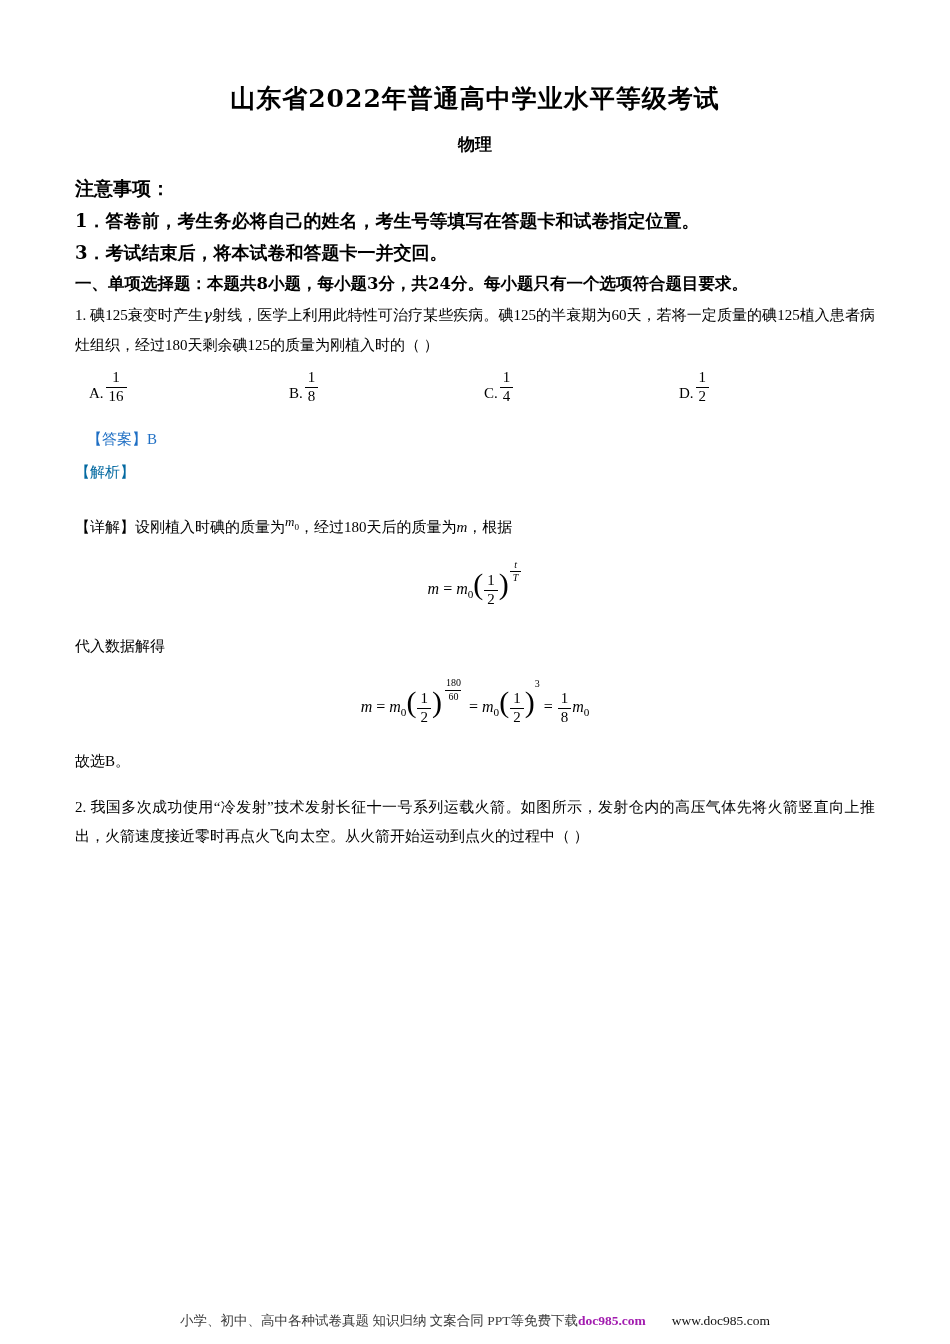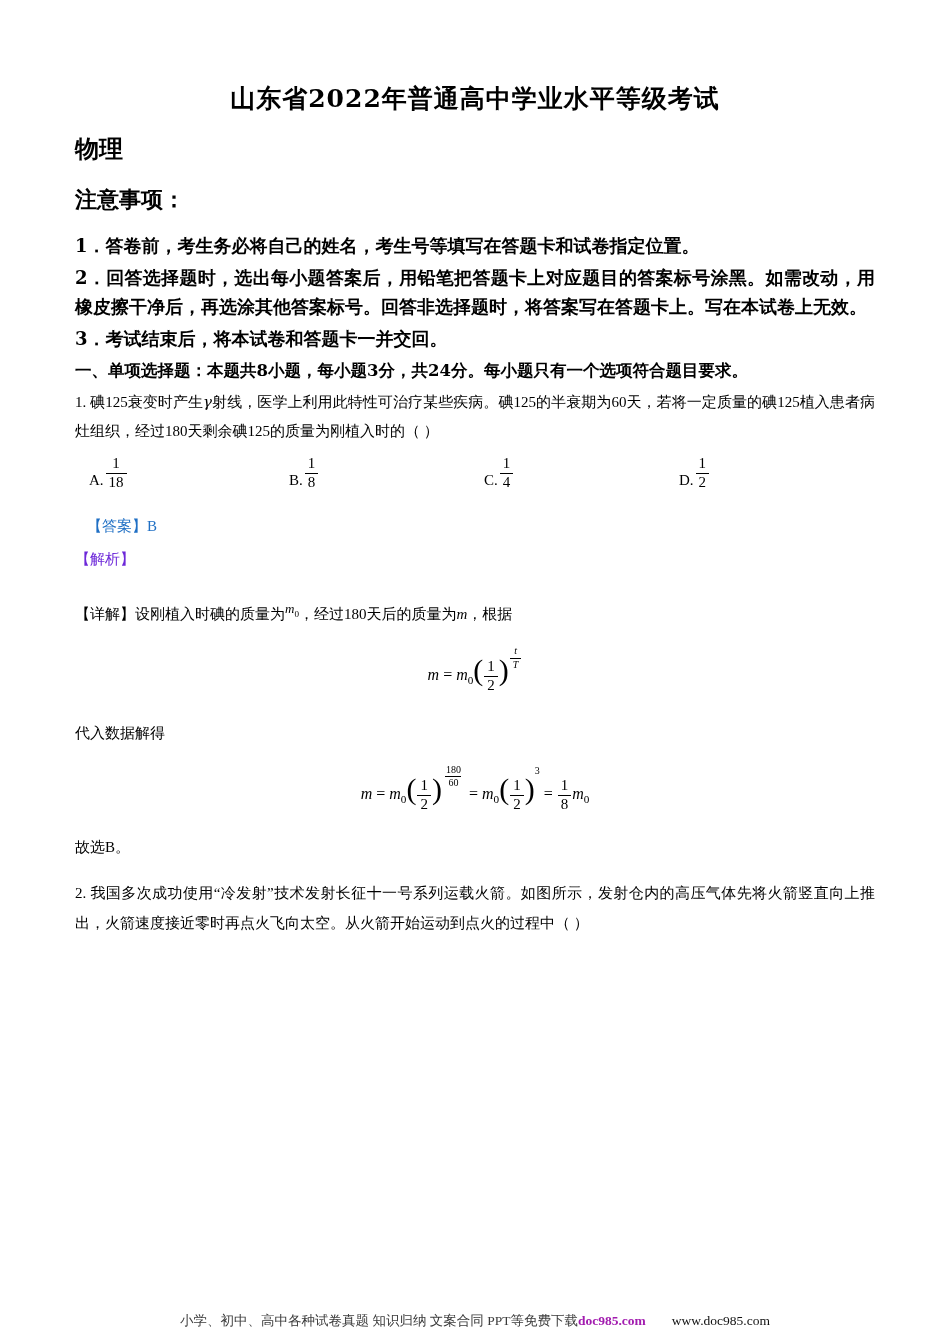--- a/index.html
+++ b/index.html
@@ -24,30 +24,30 @@
   }
   .doc-title {
     text-align: center;
     font-size: 25px;
     font-weight: bold;
     letter-spacing: 1px;
     margin: 22px 0 0 0;
     font-family: "DejaVu Serif", serif;
   }
   .doc-subtitle {
-    text-align: left;
-    font-size: 24px;
+    text-align: center;
+    font-size: 17px;
     font-weight: bold;
     margin: 18px 0 0 0;
     font-family: "DejaVu Serif", serif;
   }
   .notice-head {
-    font-size: 22px;
-    font-weight: bold;
-    margin: 20px 0 16px 0;
+    font-size: 19px;
+    font-weight: bold;
+    margin: 20px 0 4px 0;
     font-family: "DejaVu Serif", serif;
   }
   .notice-line {
     font-size: 18px;
     font-weight: bold;
     line-height: 1.62;
     margin: 3px 0 0 0;
     font-family: "DejaVu Serif", serif;
     text-align: justify;
   }
@@ -93,21 +93,21 @@
   .frac .den {
     border-top: 1px solid #000;
     padding: 1px 3px 0 3px;
   }
   .ans-line {
     color: #1f6fc4;
     font-size: 15px;
     margin: 26px 0 0 12px;
   }
   .ans-line2 {
-    color: #6d28d9;
+    color: #0369a1;
     font-size: 15px;
     margin: 14px 0 0 0;
   }
   .detail-line {
     font-size: 15px;
     margin: 28px 0 0 0;
     line-height: 1.9;
   }
   .formula-block {
     text-align: center;
@@ -176,35 +176,34 @@
 </head>
 <body>
 
 <div class="page">
 
   <div class="doc-title">山东省2022年普通高中学业水平等级考试</div>
   <div class="doc-subtitle">物理</div>
 
   <div class="notice-head">注意事项：</div>
   <div class="notice-line">1．答卷前，考生务必将自己的姓名，考生号等填写在答题卡和试卷指定位置。</div>
-  <div class="notice-line">2．回答选择题时，选出每小题答案后，用铅笔把答题卡上对应题目的答案标号涂黑。如需改动，用橡皮擦干净后，再选涂其他答案标号。回答非选择题时，将答案写在答题卡上。写在本试卷上无效。</div>
   <div class="notice-line">3．考试结束后，将本试卷和答题卡一并交回。</div>
 
   <div class="section-head">一、单项选择题：本题共8小题，每小题3分，共24分。每小题只有一个选项符合题目要求。</div>
 
   <div class="q-body">
     <span>1. 碘125衰变时产生</span><span class="gamma">γ</span><span>射线，医学上利用此特性可治疗某些疾病。碘125的半衰期为60天，若将一定质量的碘125植入患者病灶组织，经过180天剩余碘125的质量为刚植入时的（      ）</span>
   </div>
 
   <div class="opts">
     <div class="opt opt-a">
       <span class="opt-label">A.</span>
       <span class="frac">
         <span class="num">1</span>
-        <span class="den">18</span>
+        <span class="den">16</span>
       </span>
     </div>
     <div class="opt opt-b">
       <span class="opt-label">B.</span>
       <span class="frac">
         <span class="num">1</span>
         <span class="den">8</span>
       </span>
     </div>
     <div class="opt opt-c">

